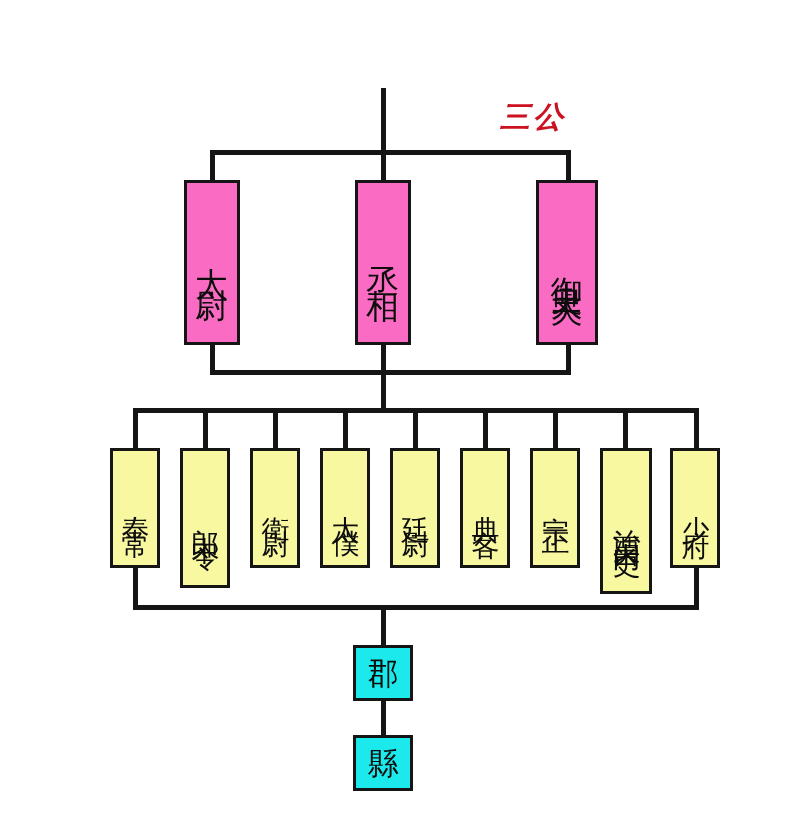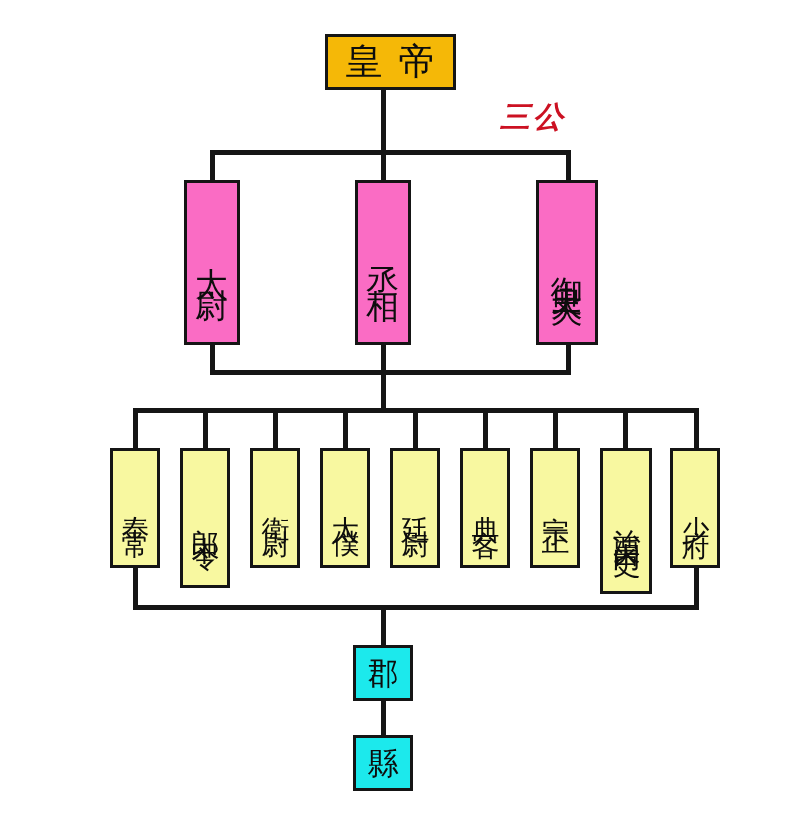--- a/index.html
+++ b/index.html
@@ -95,23 +95,20 @@
     font-weight: bold;
     white-space: nowrap;
     z-index: 4;
   }
 </style>
 </head>
 <body>
 
 <div id="chart-root">
 
-  <div class="node node-emperor" style="left:325px; top:34px; width:131px; height:56px;">
-    <span>皇帝</span>
-  </div>
 
   <div class="line line-v" style="left:381px; top:88px; height:65px;"></div>
 
   <div class="line line-h" style="left:210px; top:150px; width:361px;"></div>
 
   <div class="line line-v" style="left:210px; top:150px; height:32px;"></div>
   <div class="line line-v" style="left:381px; top:150px; height:32px;"></div>
   <div class="line line-v" style="left:566px; top:150px; height:32px;"></div>
 
   <div class="annot" style="left:500px; top:97px;">三公</div>

